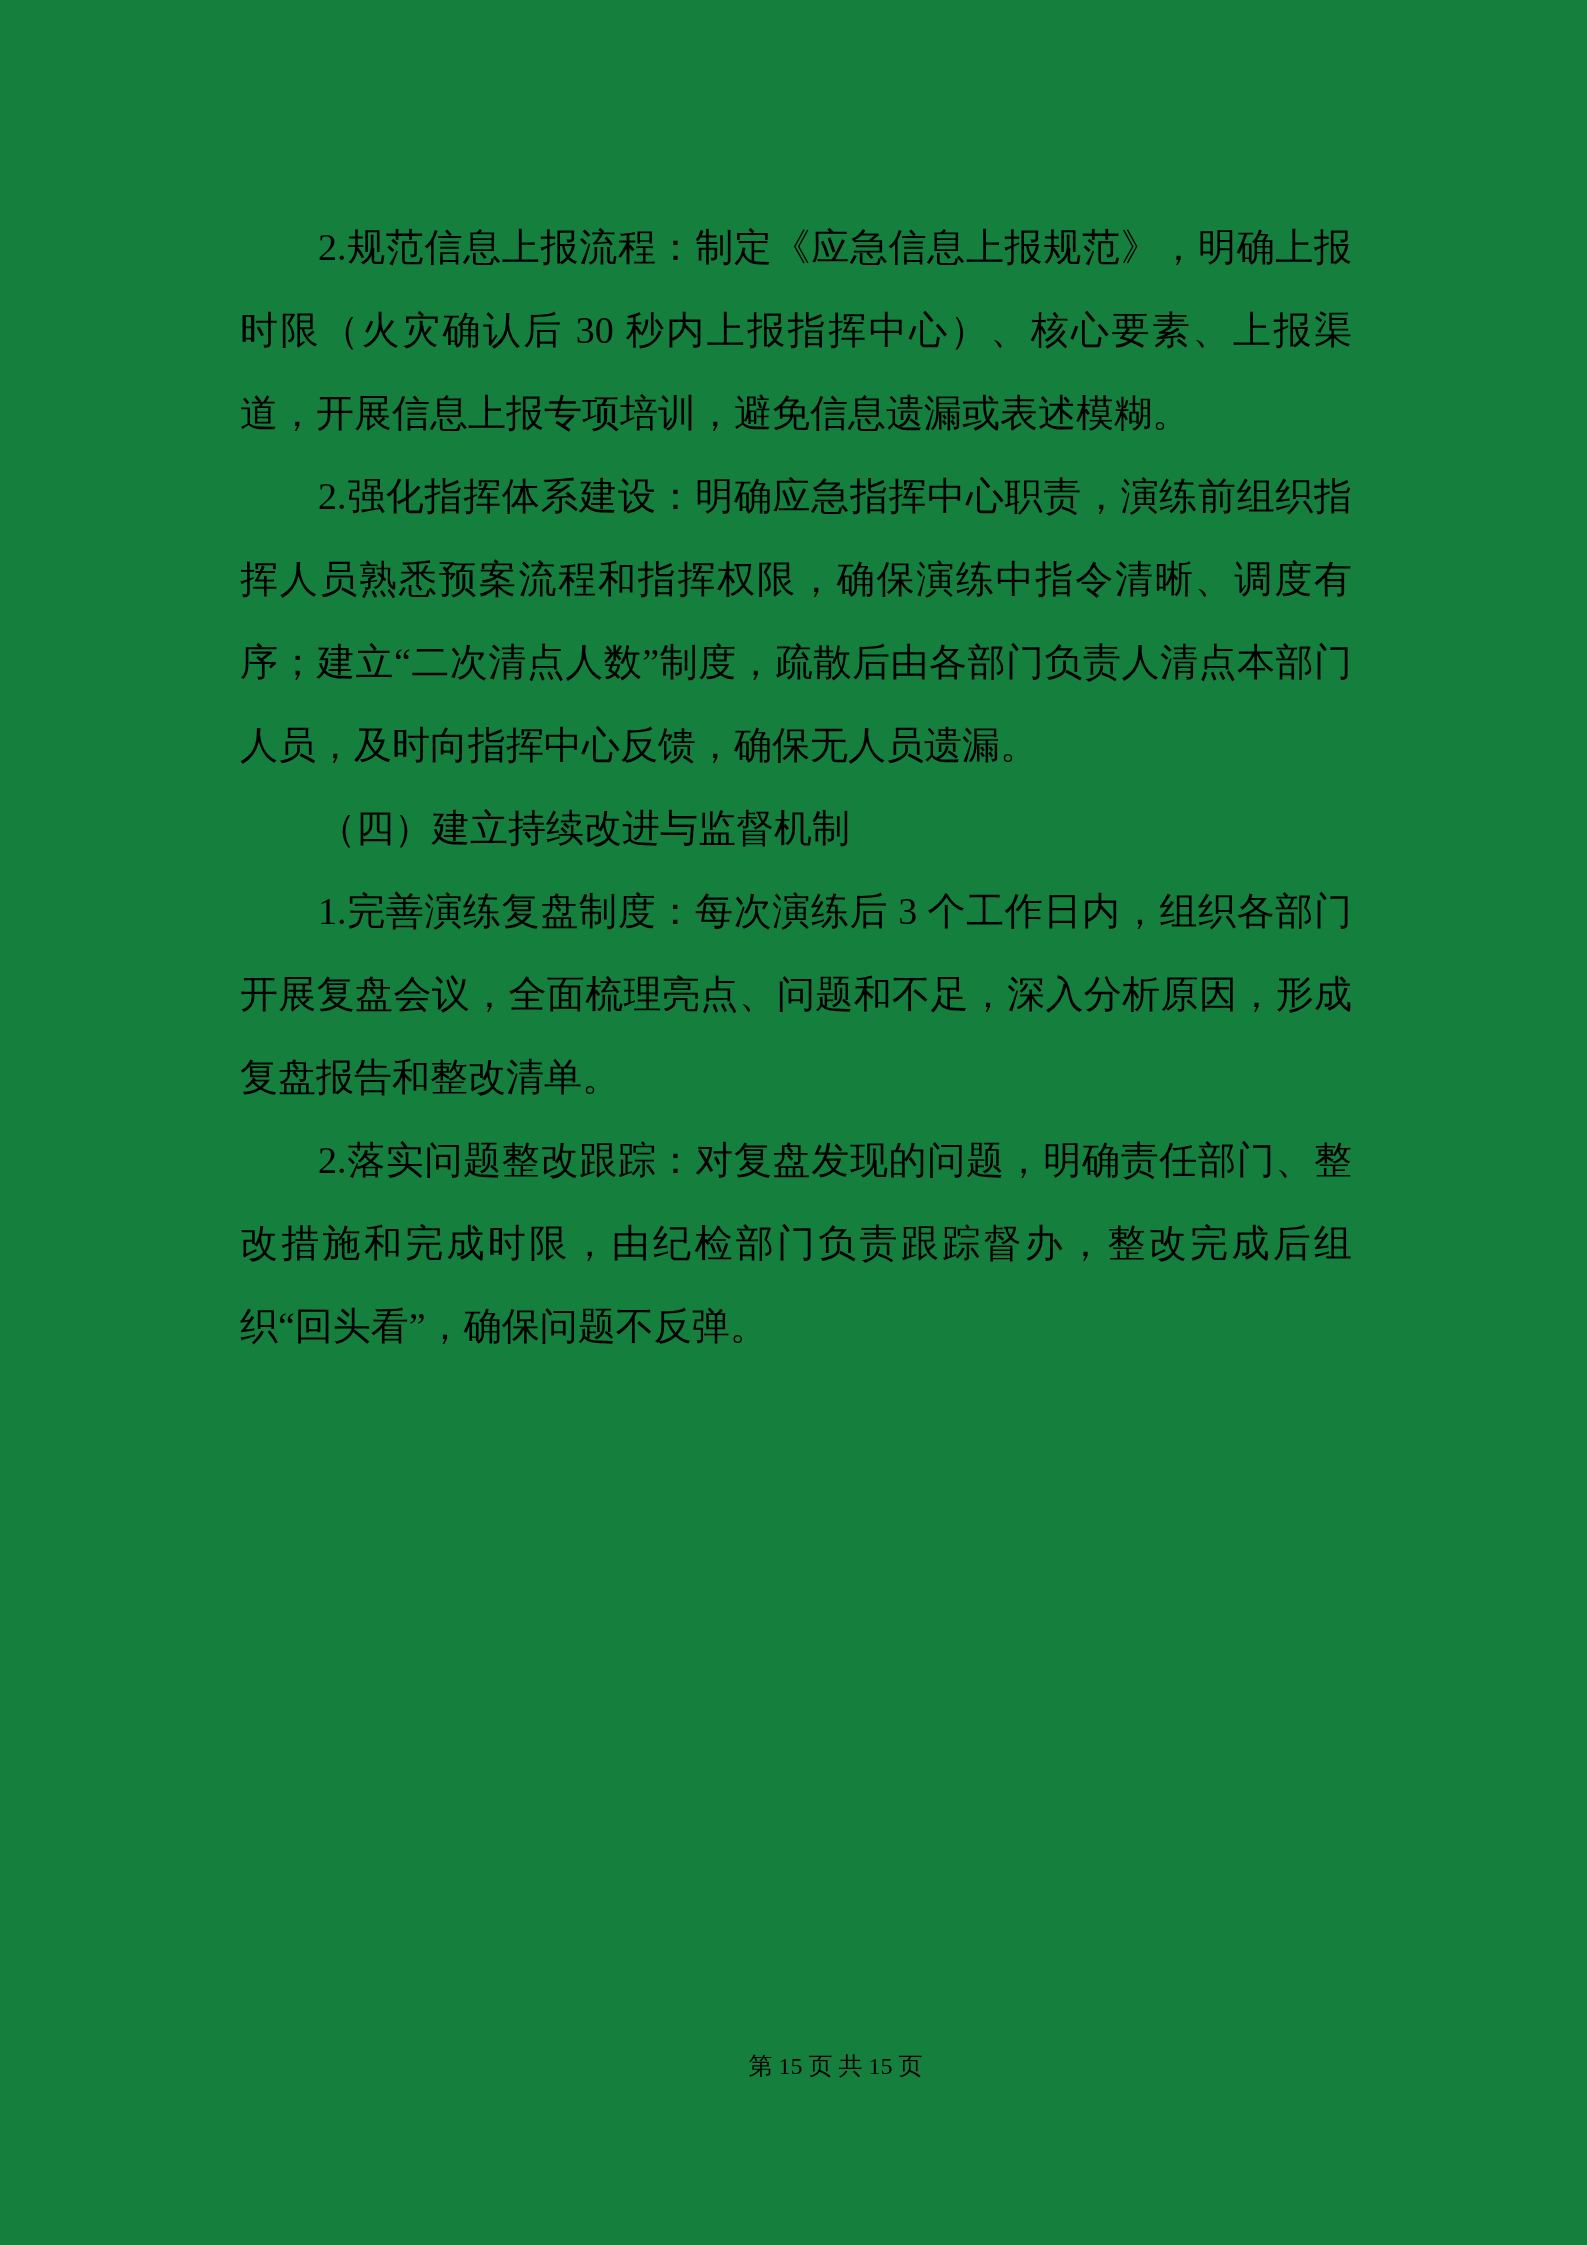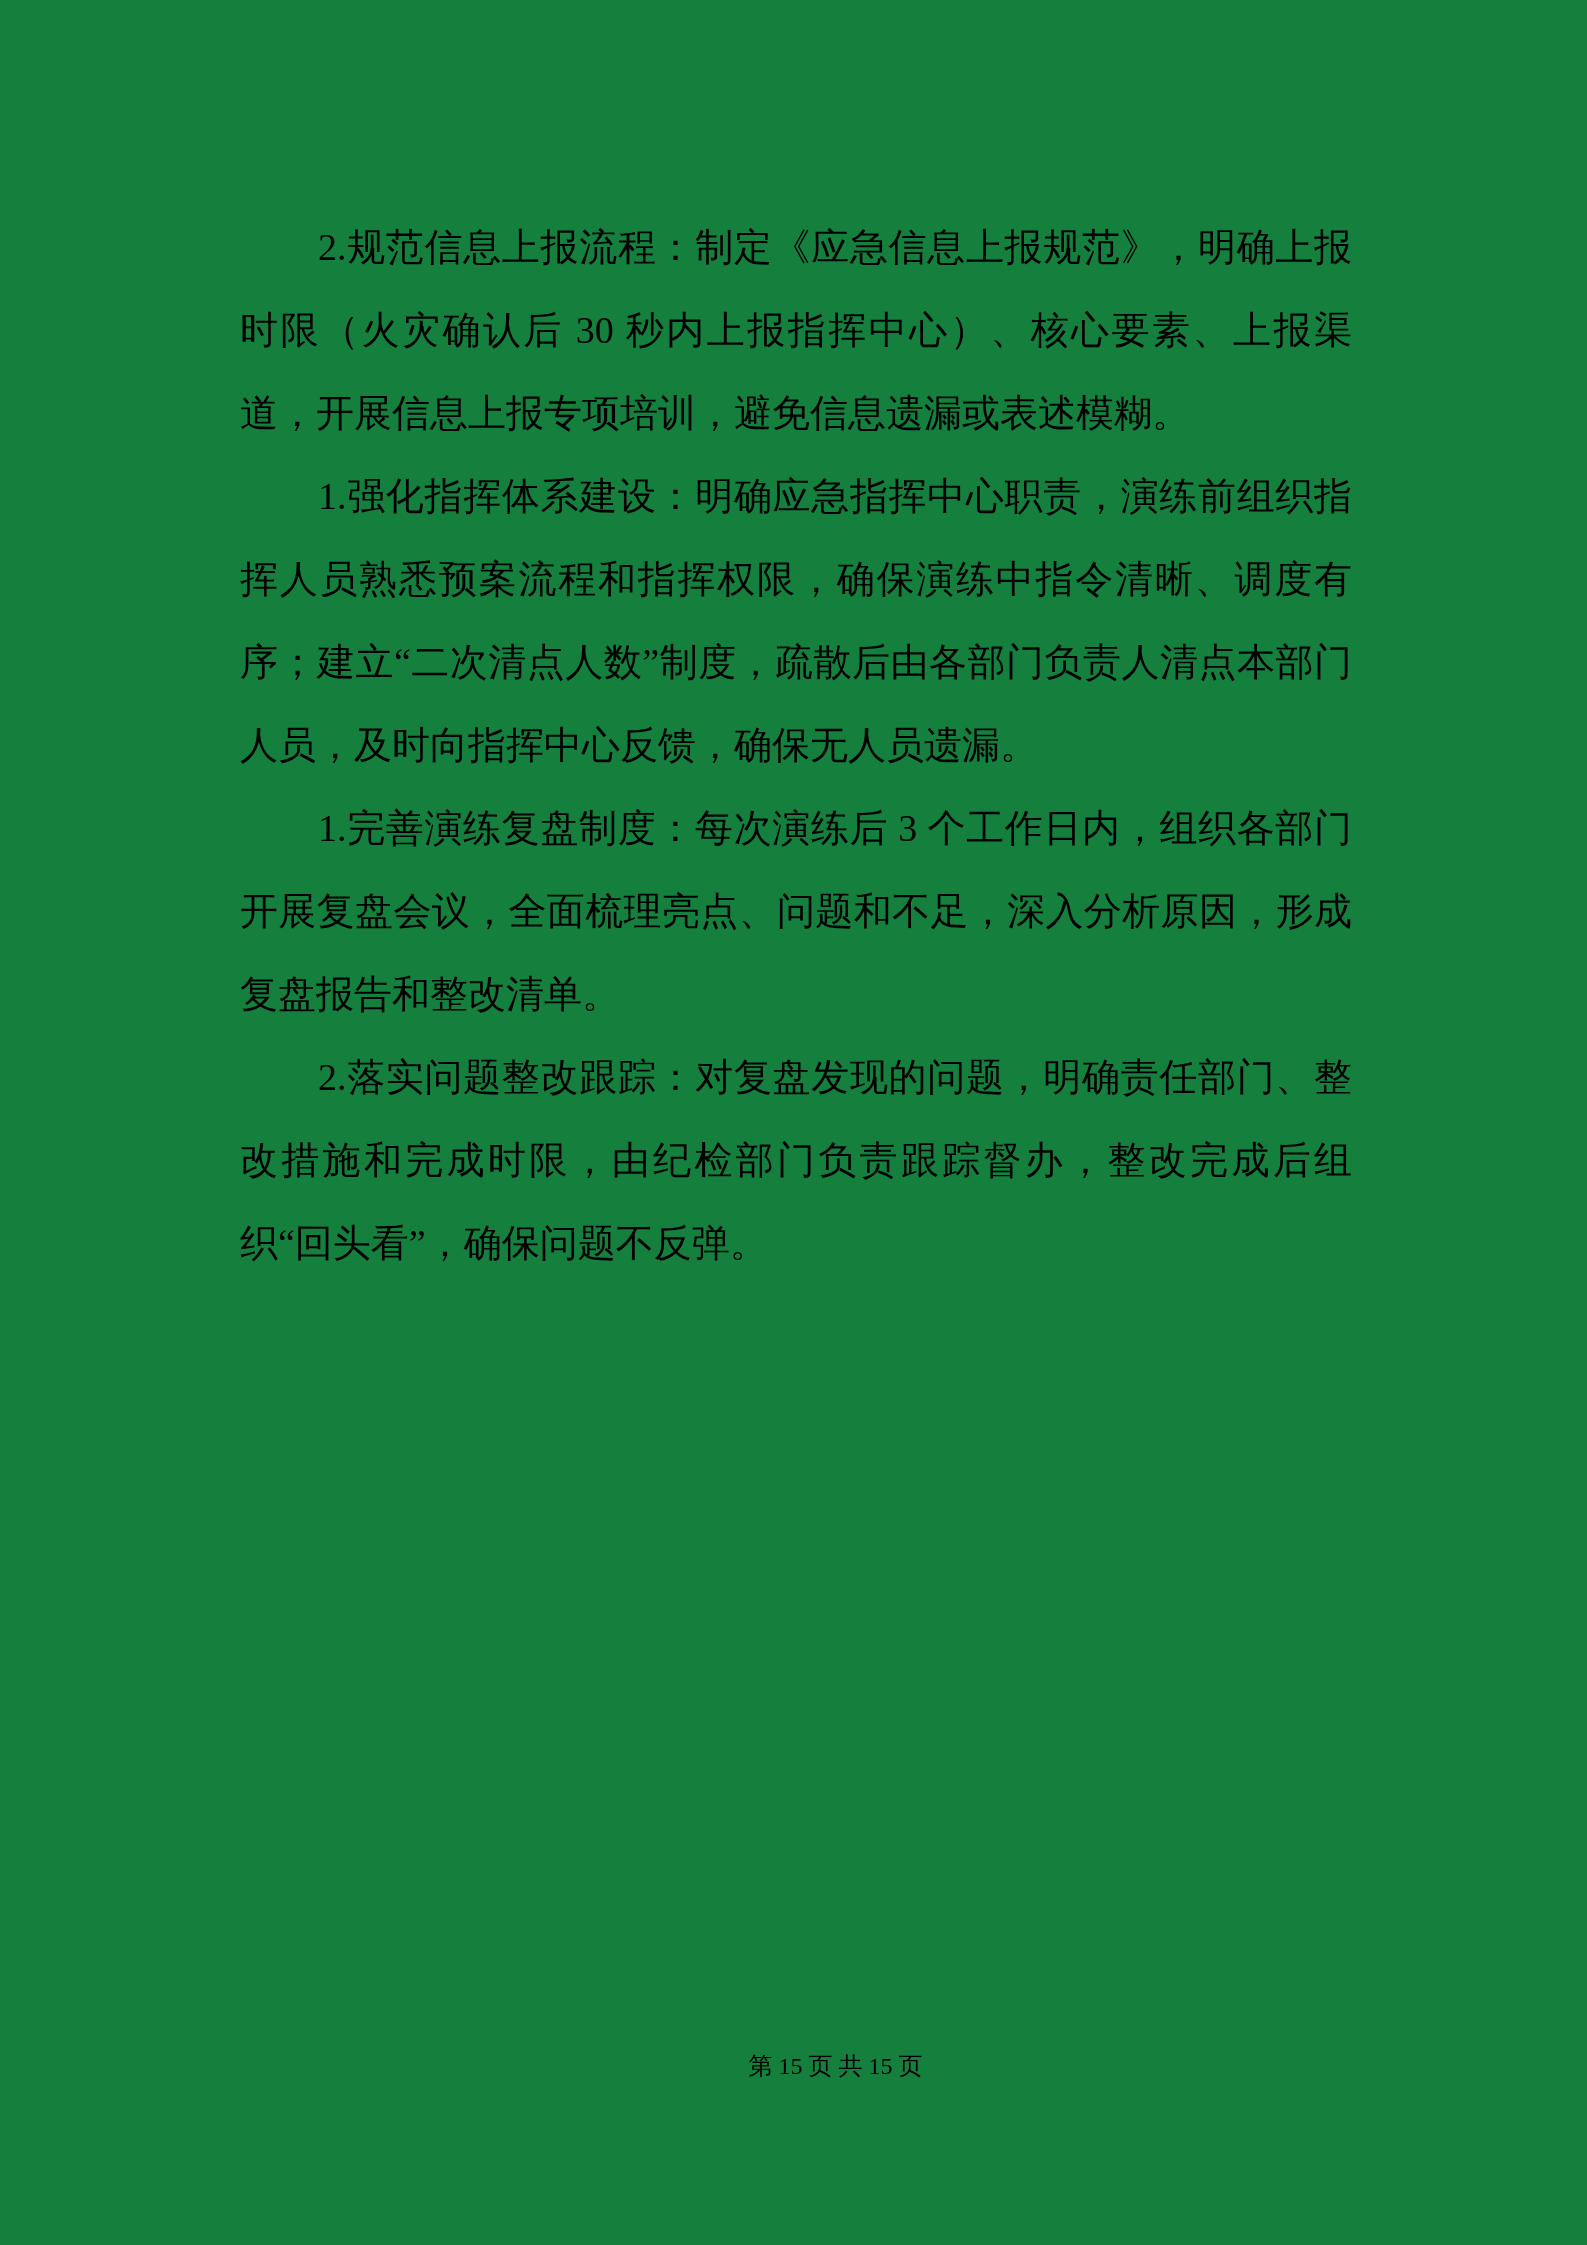--- a/index.html
+++ b/index.html
@@ -44,18 +44,19 @@
     color: #000000;
     padding-left: 42px;
   }
 </style>
 </head>
 <body>
 
 <div class="doc-page">
   <div class="doc-body">
       <p>2.规范信息上报流程：制定《应急信息上报规范》，明确上报时限（火灾确认后 30 秒内上报指挥中心）、核心要素、上报渠道，开展信息上报专项培训，避免信息遗漏或表述模糊。</p>
-      <p>1.强化指挥体系建设：明确应急指挥中心职责，演练前组织指挥人员熟悉预案流程和指挥权限，确保演练中指令清晰、调度有序；建立“二次清点人数”制度，疏散后由各部门负责人清点本部门人员，及时向指挥中心反馈，确保无人员遗漏。</p>
+      <p>2.强化指挥体系建设：明确应急指挥中心职责，演练前组织指挥人员熟悉预案流程和指挥权限，确保演练中指令清晰、调度有序；建立“二次清点人数”制度，疏散后由各部门负责人清点本部门人员，及时向指挥中心反馈，确保无人员遗漏。</p>
+      <p>（四）建立持续改进与监督机制</p>
       <p>1.完善演练复盘制度：每次演练后 3 个工作日内，组织各部门开展复盘会议，全面梳理亮点、问题和不足，深入分析原因，形成复盘报告和整改清单。</p>
       <p>2.落实问题整改跟踪：对复盘发现的问题，明确责任部门、整改措施和完成时限，由纪检部门负责跟踪督办，整改完成后组织“回头看”，确保问题不反弹。</p>
     </div>
   <div class="doc-footer">第 15 页 共 15 页</div>
 </div>
 
 </body></html>

